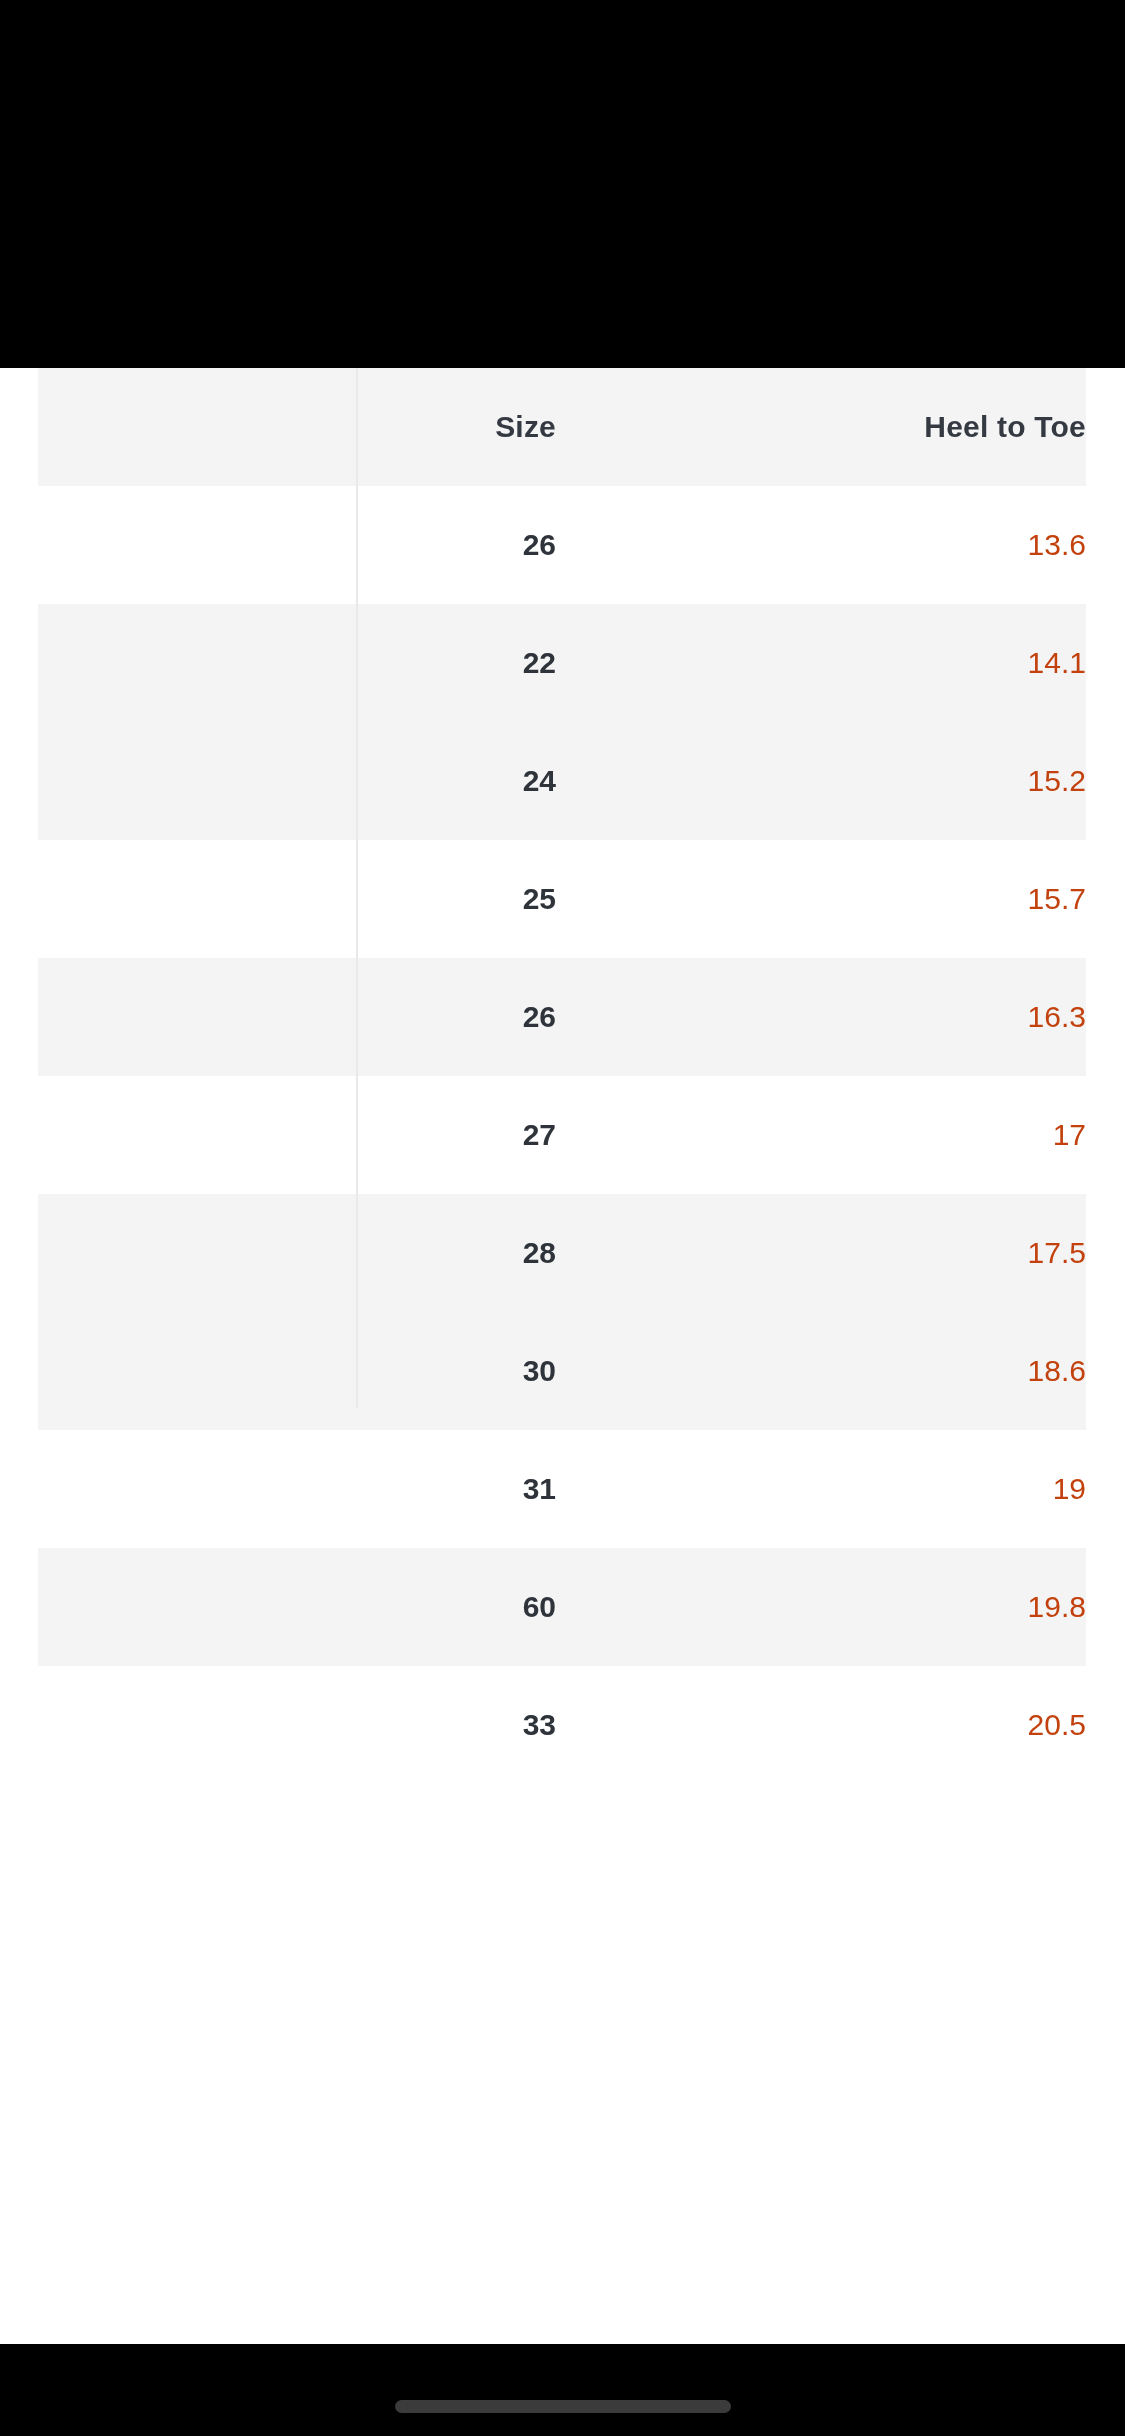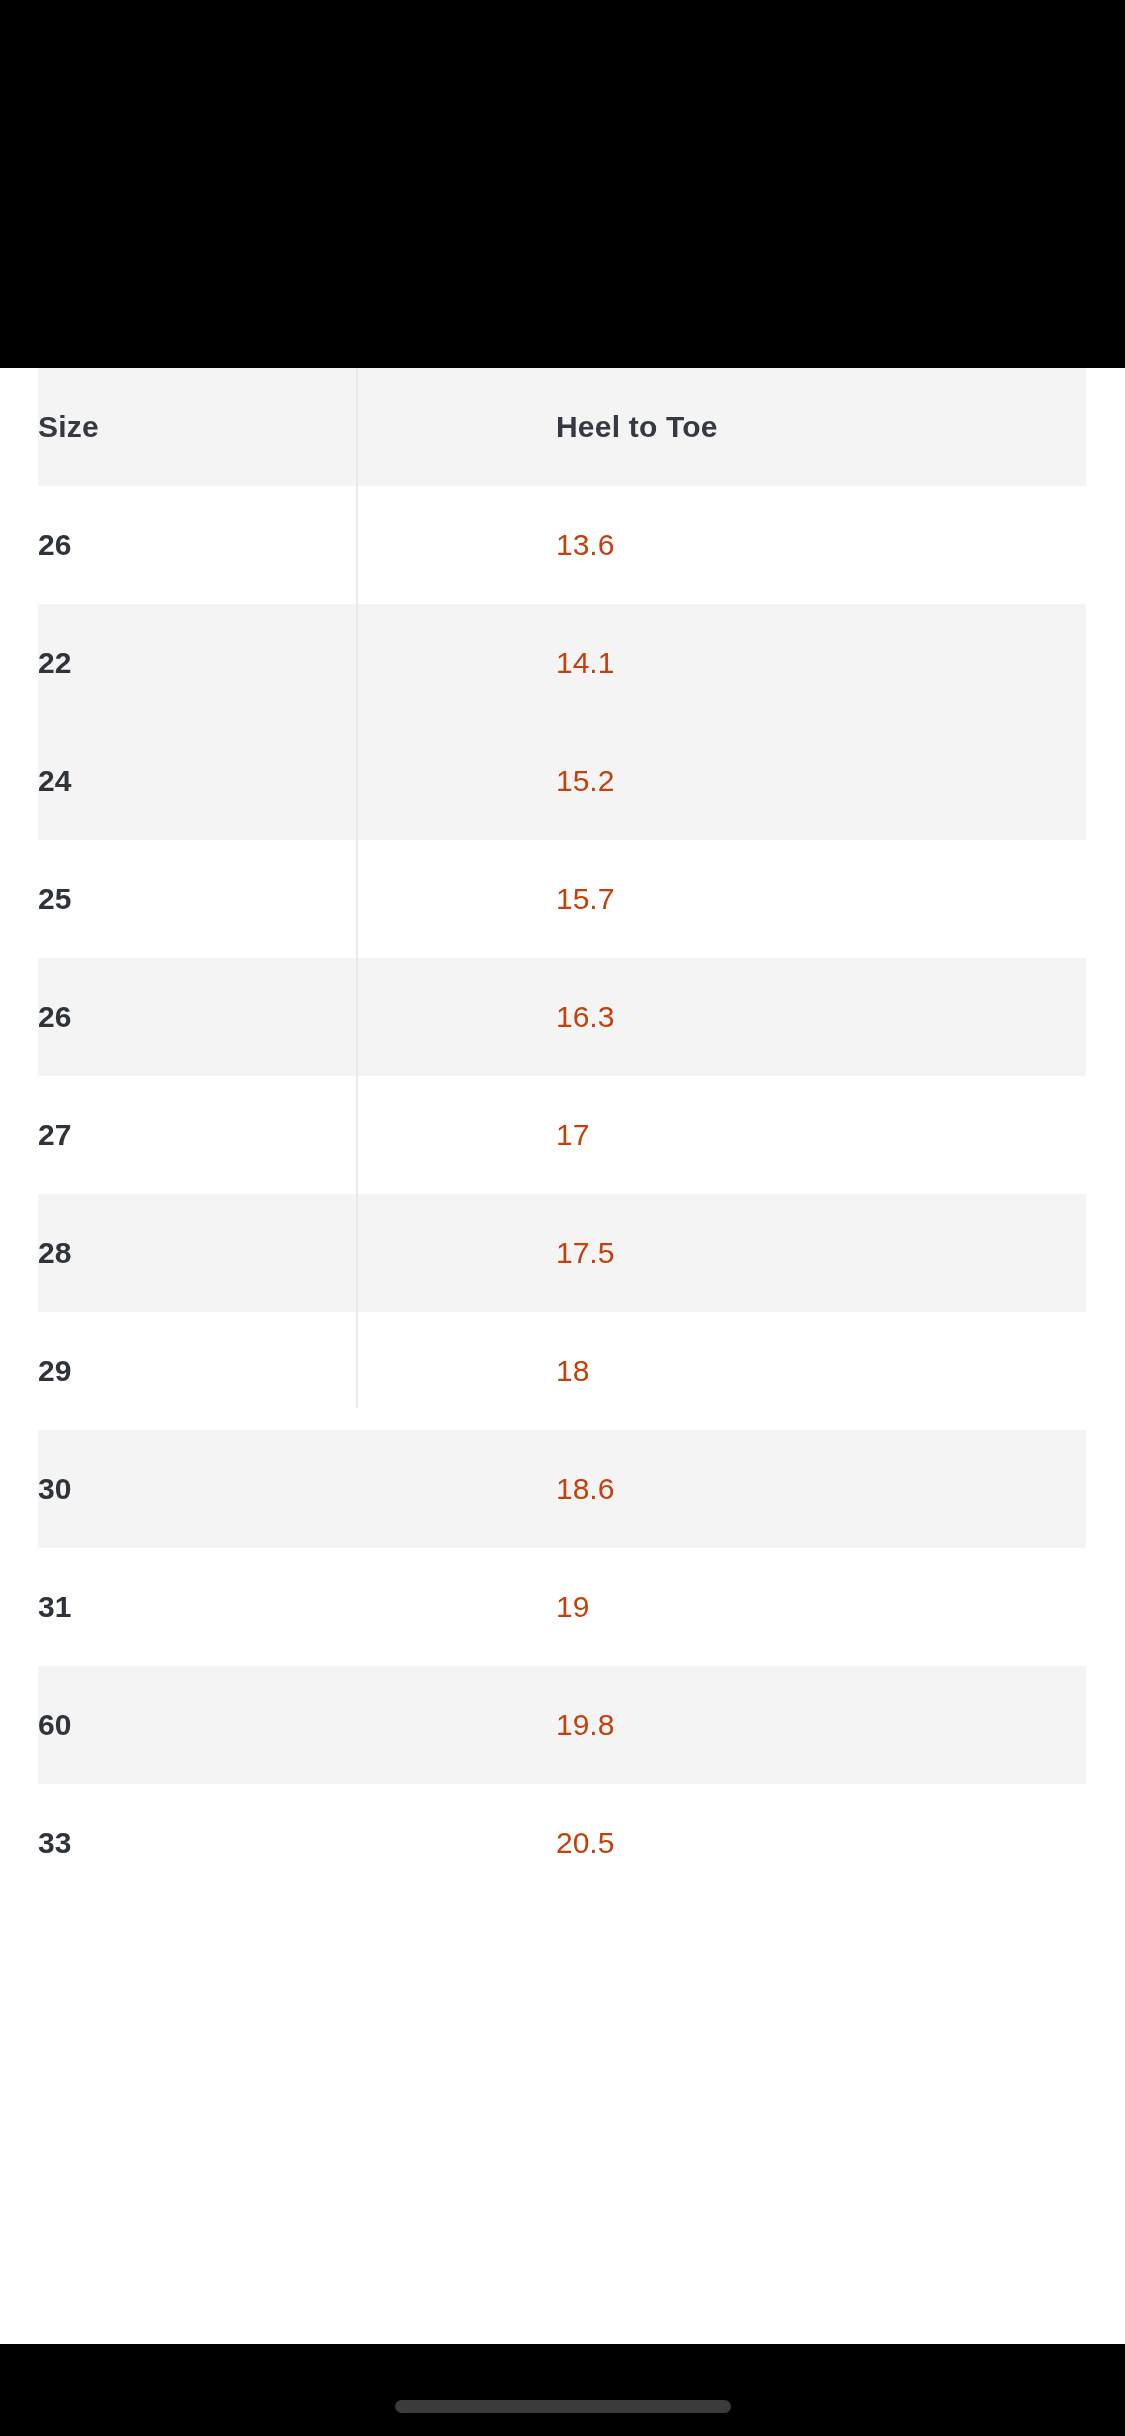--- a/index.html
+++ b/index.html
@@ -48,21 +48,21 @@
     width: 1048px;
     border-collapse: collapse;
     table-layout: fixed;
   }
 
   .size-table col.col-size { width: 518px; }
   .size-table col.col-measure { width: 530px; }
 
   .size-table th,
   .size-table td {
-    text-align: left;
+    text-align: right;
     vertical-align: middle;
     border: none;
     padding: 0;
   }
 
   
   .header-row th {
     height: 118px;
     background: #f4f4f5;
     color: #353a42;
@@ -165,24 +165,20 @@
             <td class="cell-measure">16.3</td>
           </tr>
           <tr class="data-row row-plain">
             <td class="cell-size">27</td>
             <td class="cell-measure">17</td>
           </tr>
           <tr class="data-row row-alt">
             <td class="cell-size">28</td>
             <td class="cell-measure">17.5</td>
           </tr>
-          <tr class="data-row row-plain">
-            <td class="cell-size">29</td>
-            <td class="cell-measure">18</td>
-          </tr>
           <tr class="data-row row-alt">
             <td class="cell-size">30</td>
             <td class="cell-measure">18.6</td>
           </tr>
           <tr class="data-row row-plain">
             <td class="cell-size">31</td>
             <td class="cell-measure">19</td>
           </tr>
           <tr class="data-row row-alt">
             <td class="cell-size">60</td>

